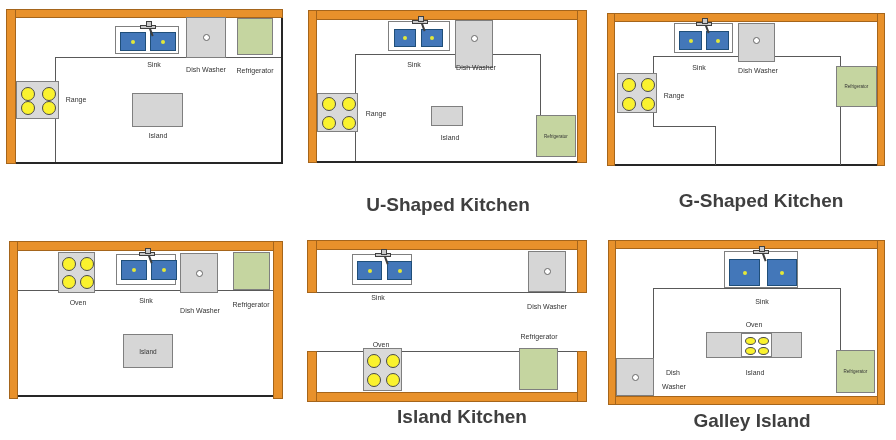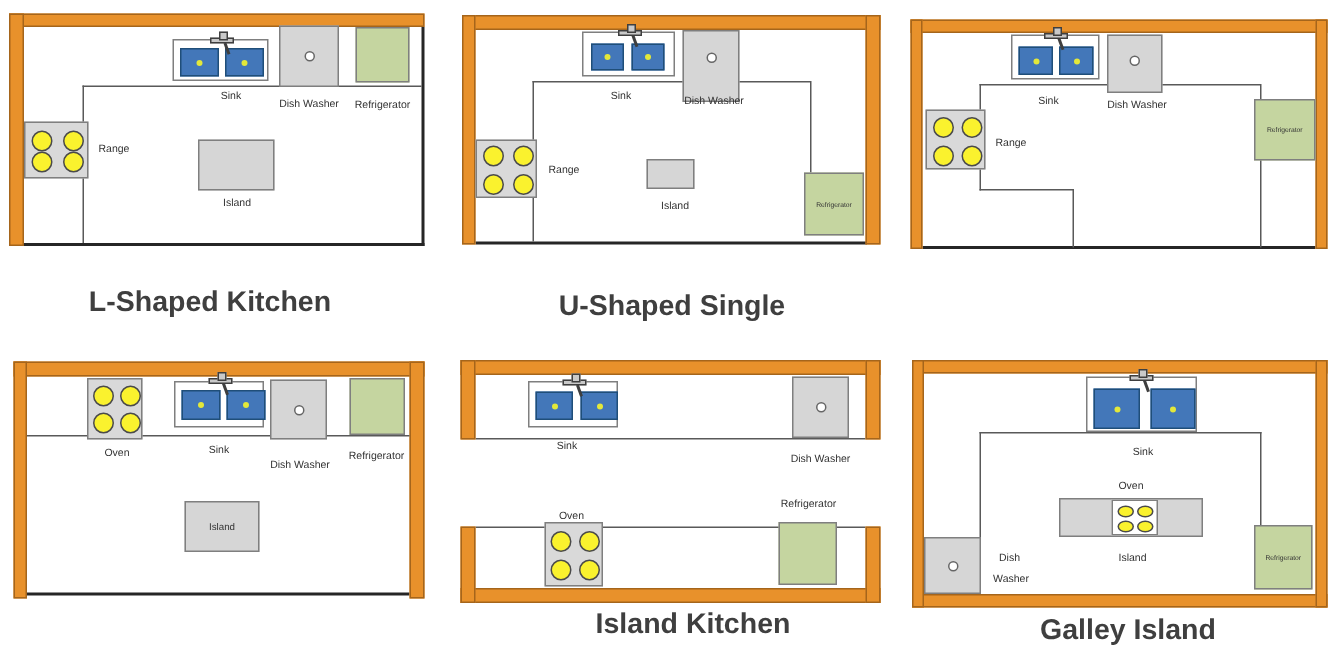--- a/index.html
+++ b/index.html
@@ -69,21 +69,20 @@
       <div class="burner" style="left:4px;top:19px;"></div>
       <div class="burner" style="left:25px;top:19px;"></div>
     </div>
     <div class="island" style="left:126px;top:84px;width:51px;height:34px;"></div>
     <div class="lbl" style="left:148px;top:52px;">Sink</div>
     <div class="lbl" style="left:200px;top:57px;">Dish Washer</div>
     <div class="lbl" style="left:249px;top:58px;">Refrigerator</div>
     <div class="lbl" style="left:70px;top:87px;">Range</div>
     <div class="lbl" style="left:152px;top:123px;">Island</div>
   </div>
-  <div class="cap" style="left:140px;top:191px;">L-Shaped Kitchen</div>
 
   <div class="panel" style="left:308px;top:10px;width:279px;height:153px;">
     <div class="floor" style="left:9px;top:10px;width:261px;height:143px;border-bottom:2px solid #262626;"></div>
     <div class="band" style="left:0;top:0;width:279px;height:10px;"></div>
     <div class="band" style="left:0;top:0;width:9px;height:153px;"></div>
     <div class="band" style="left:269px;top:0;width:10px;height:153px;"></div>
     <div class="cline" style="left:47px;top:44px;width:185px;height:1px;"></div>
     <div class="cline" style="left:47px;top:44px;width:1px;height:107px;"></div>
     <div class="cline" style="left:232px;top:44px;width:1px;height:61px;"></div>
     <div class="sinkbox" style="left:80px;top:11px;width:62px;height:30px;">
@@ -102,21 +101,21 @@
     </div>
     <div class="island" style="left:123px;top:96px;width:32px;height:20px;"></div>
     <div class="fridge" style="left:228px;top:105px;width:40px;height:42px;">
       <span>Refrigerator</span>
     </div>
     <div class="lbl" style="left:106px;top:51px;">Sink</div>
     <div class="lbl" style="left:168px;top:54px;">Dish Washer</div>
     <div class="lbl" style="left:68px;top:100px;">Range</div>
     <div class="lbl" style="left:142px;top:124px;">Island</div>
   </div>
-  <div class="cap" style="left:448px;top:194px;">U-Shaped Single</div>
+  <div class="cap" style="left:448px;top:194px;">U-Shaped Kitchen</div>
 
   <div class="panel" style="left:607px;top:13px;width:278px;height:153px;">
     <div class="floor" style="left:8px;top:9px;width:262px;height:144px;border-bottom:2px solid #262626;"></div>
     <div class="band" style="left:0;top:0;width:278px;height:9px;"></div>
     <div class="band" style="left:0;top:0;width:8px;height:153px;"></div>
     <div class="band" style="left:270px;top:0;width:8px;height:153px;"></div>
     <div class="cline" style="left:46px;top:43px;width:187px;height:1px;"></div>
     <div class="cline" style="left:46px;top:43px;width:1px;height:71px;"></div>
     <div class="cline" style="left:46px;top:113px;width:63px;height:1px;"></div>
     <div class="cline" style="left:108px;top:113px;width:1px;height:39px;"></div>
@@ -135,20 +134,21 @@
       <div class="burner" style="left:4px;top:23px;"></div>
       <div class="burner" style="left:23px;top:23px;"></div>
     </div>
     <div class="fridge" style="left:229px;top:53px;width:41px;height:41px;">
       <span>Refrigerator</span>
     </div>
     <div class="lbl" style="left:92px;top:51px;">Sink</div>
     <div class="lbl" style="left:151px;top:54px;">Dish Washer</div>
     <div class="lbl" style="left:67px;top:79px;">Range</div>
   </div>
+  <div class="cap" style="left:761px;top:190px;">G-Shaped Kitchen</div>
 
   <div class="panel" style="left:9px;top:241px;width:274px;height:158px;">
     <div class="floor" style="left:9px;top:10px;width:255px;height:146px;border-bottom:2px solid #262626;"></div>
     <div class="band" style="left:0;top:0;width:274px;height:10px;"></div>
     <div class="band" style="left:0;top:0;width:9px;height:158px;"></div>
     <div class="band" style="left:264px;top:0;width:10px;height:158px;"></div>
     <div class="cline" style="left:9px;top:49px;width:255px;height:1px;"></div>
     <div class="rangebox" style="left:49px;top:11px;width:37px;height:41px;">
       <div class="burner" style="left:3px;top:4px;"></div>
       <div class="burner" style="left:21px;top:4px;"></div>

